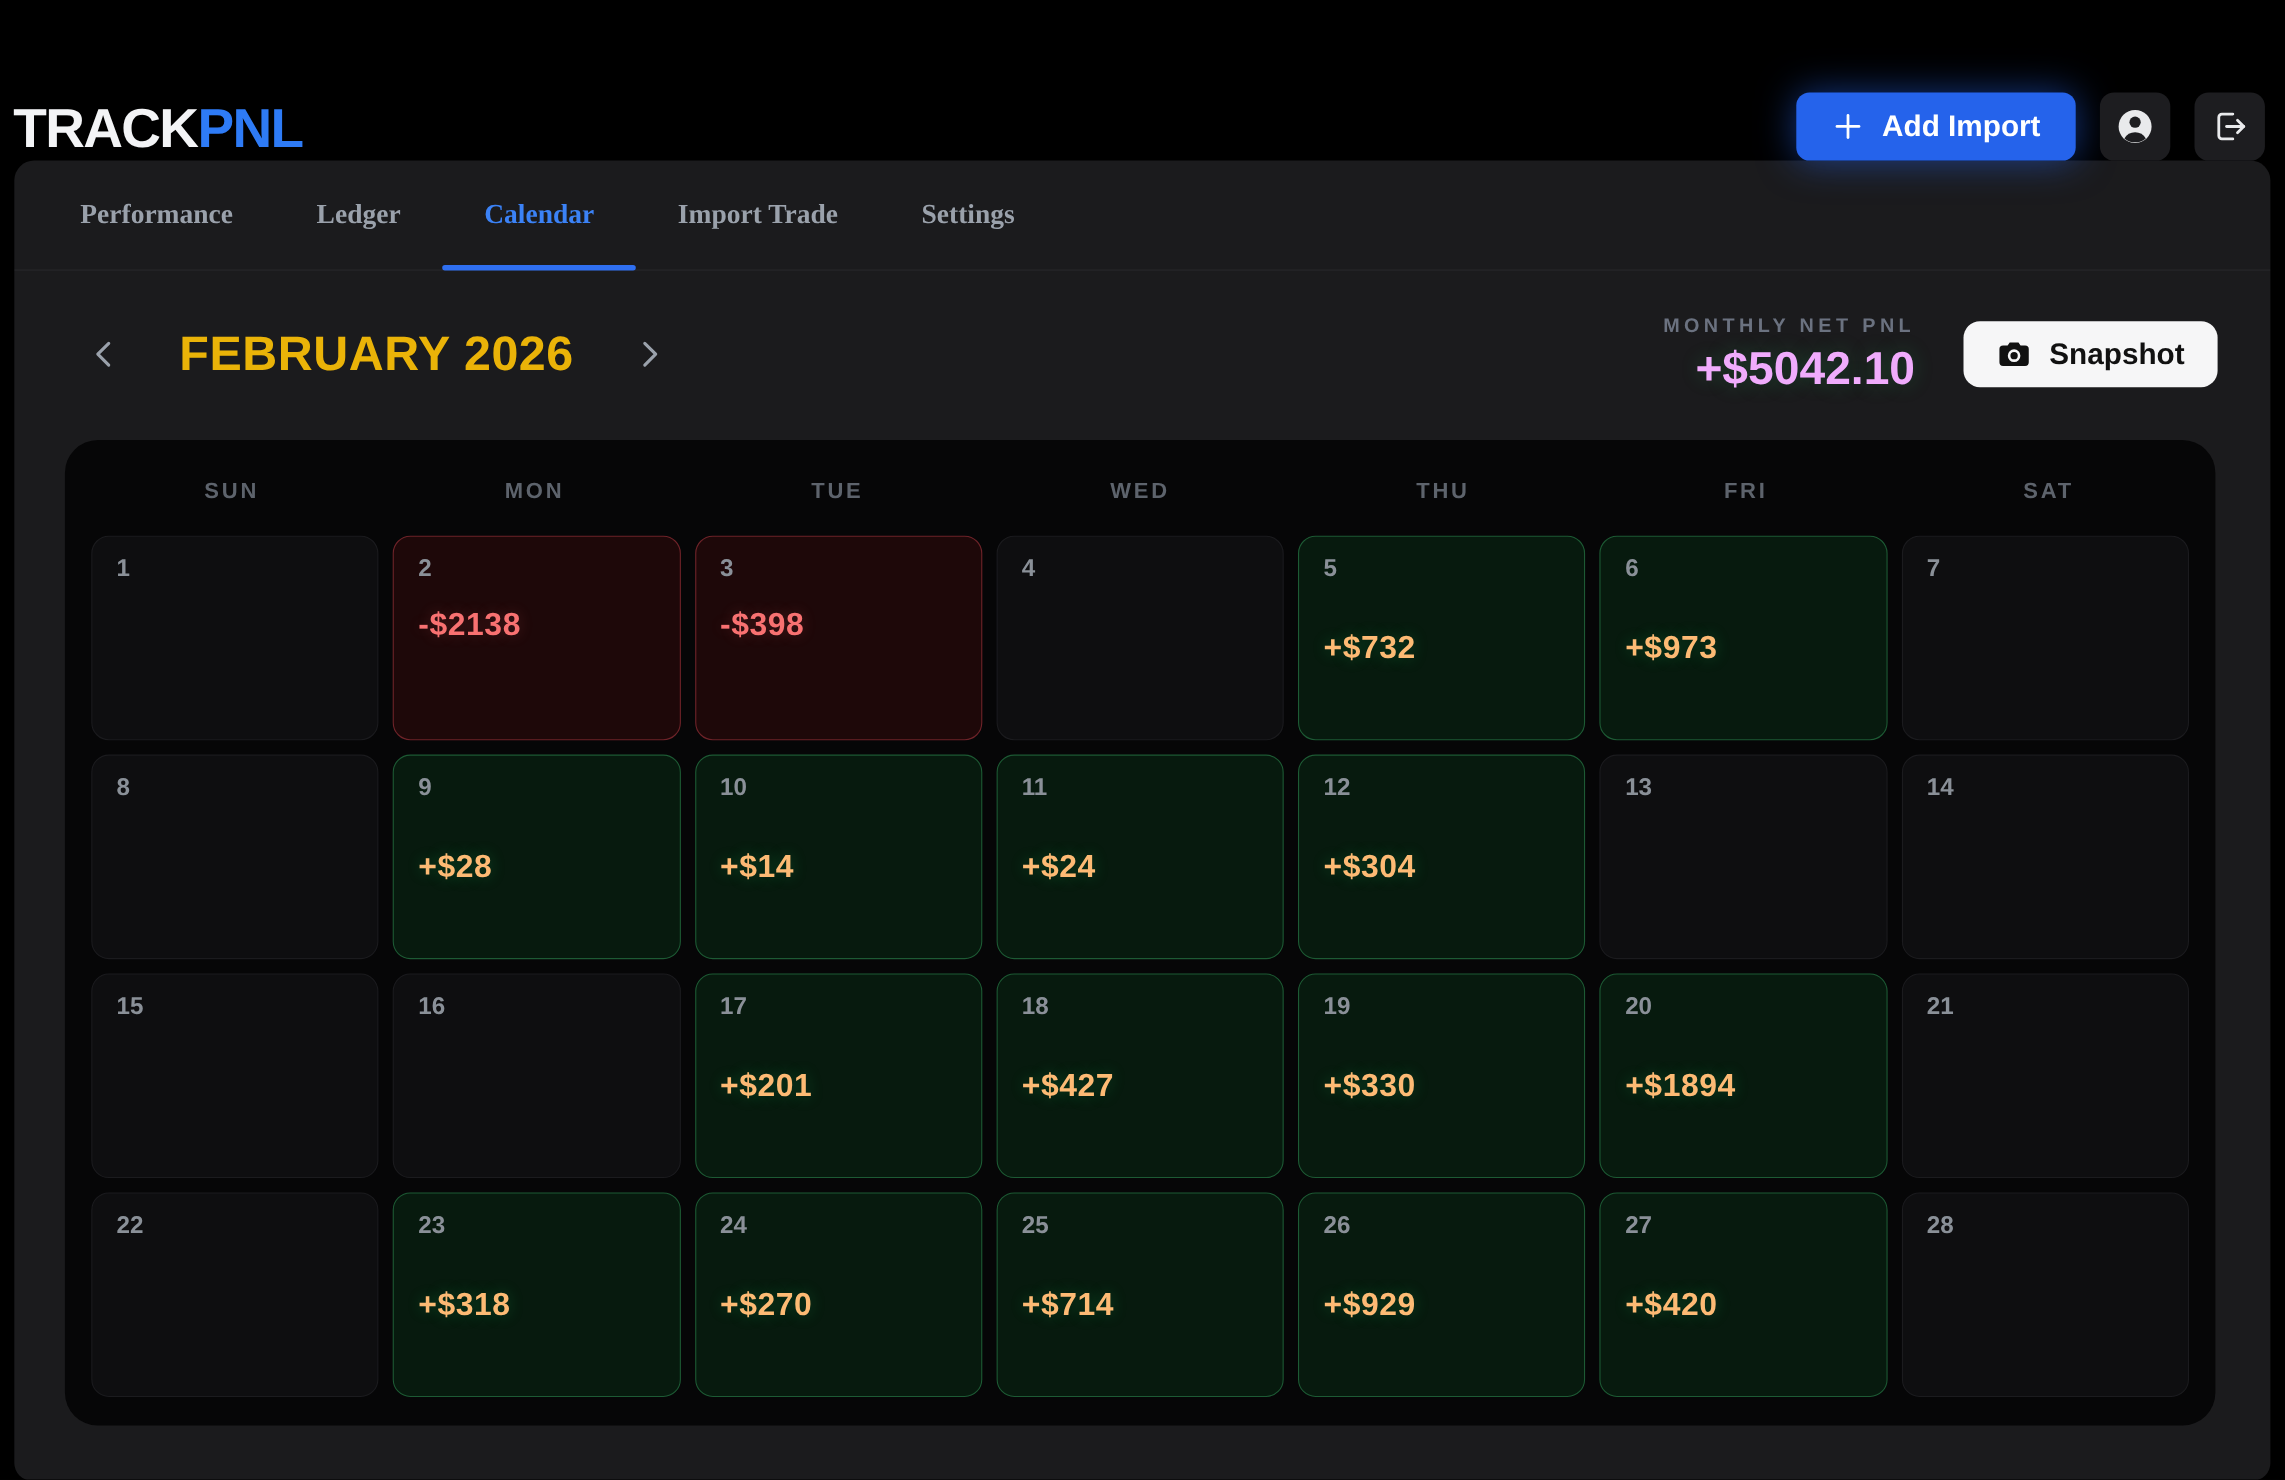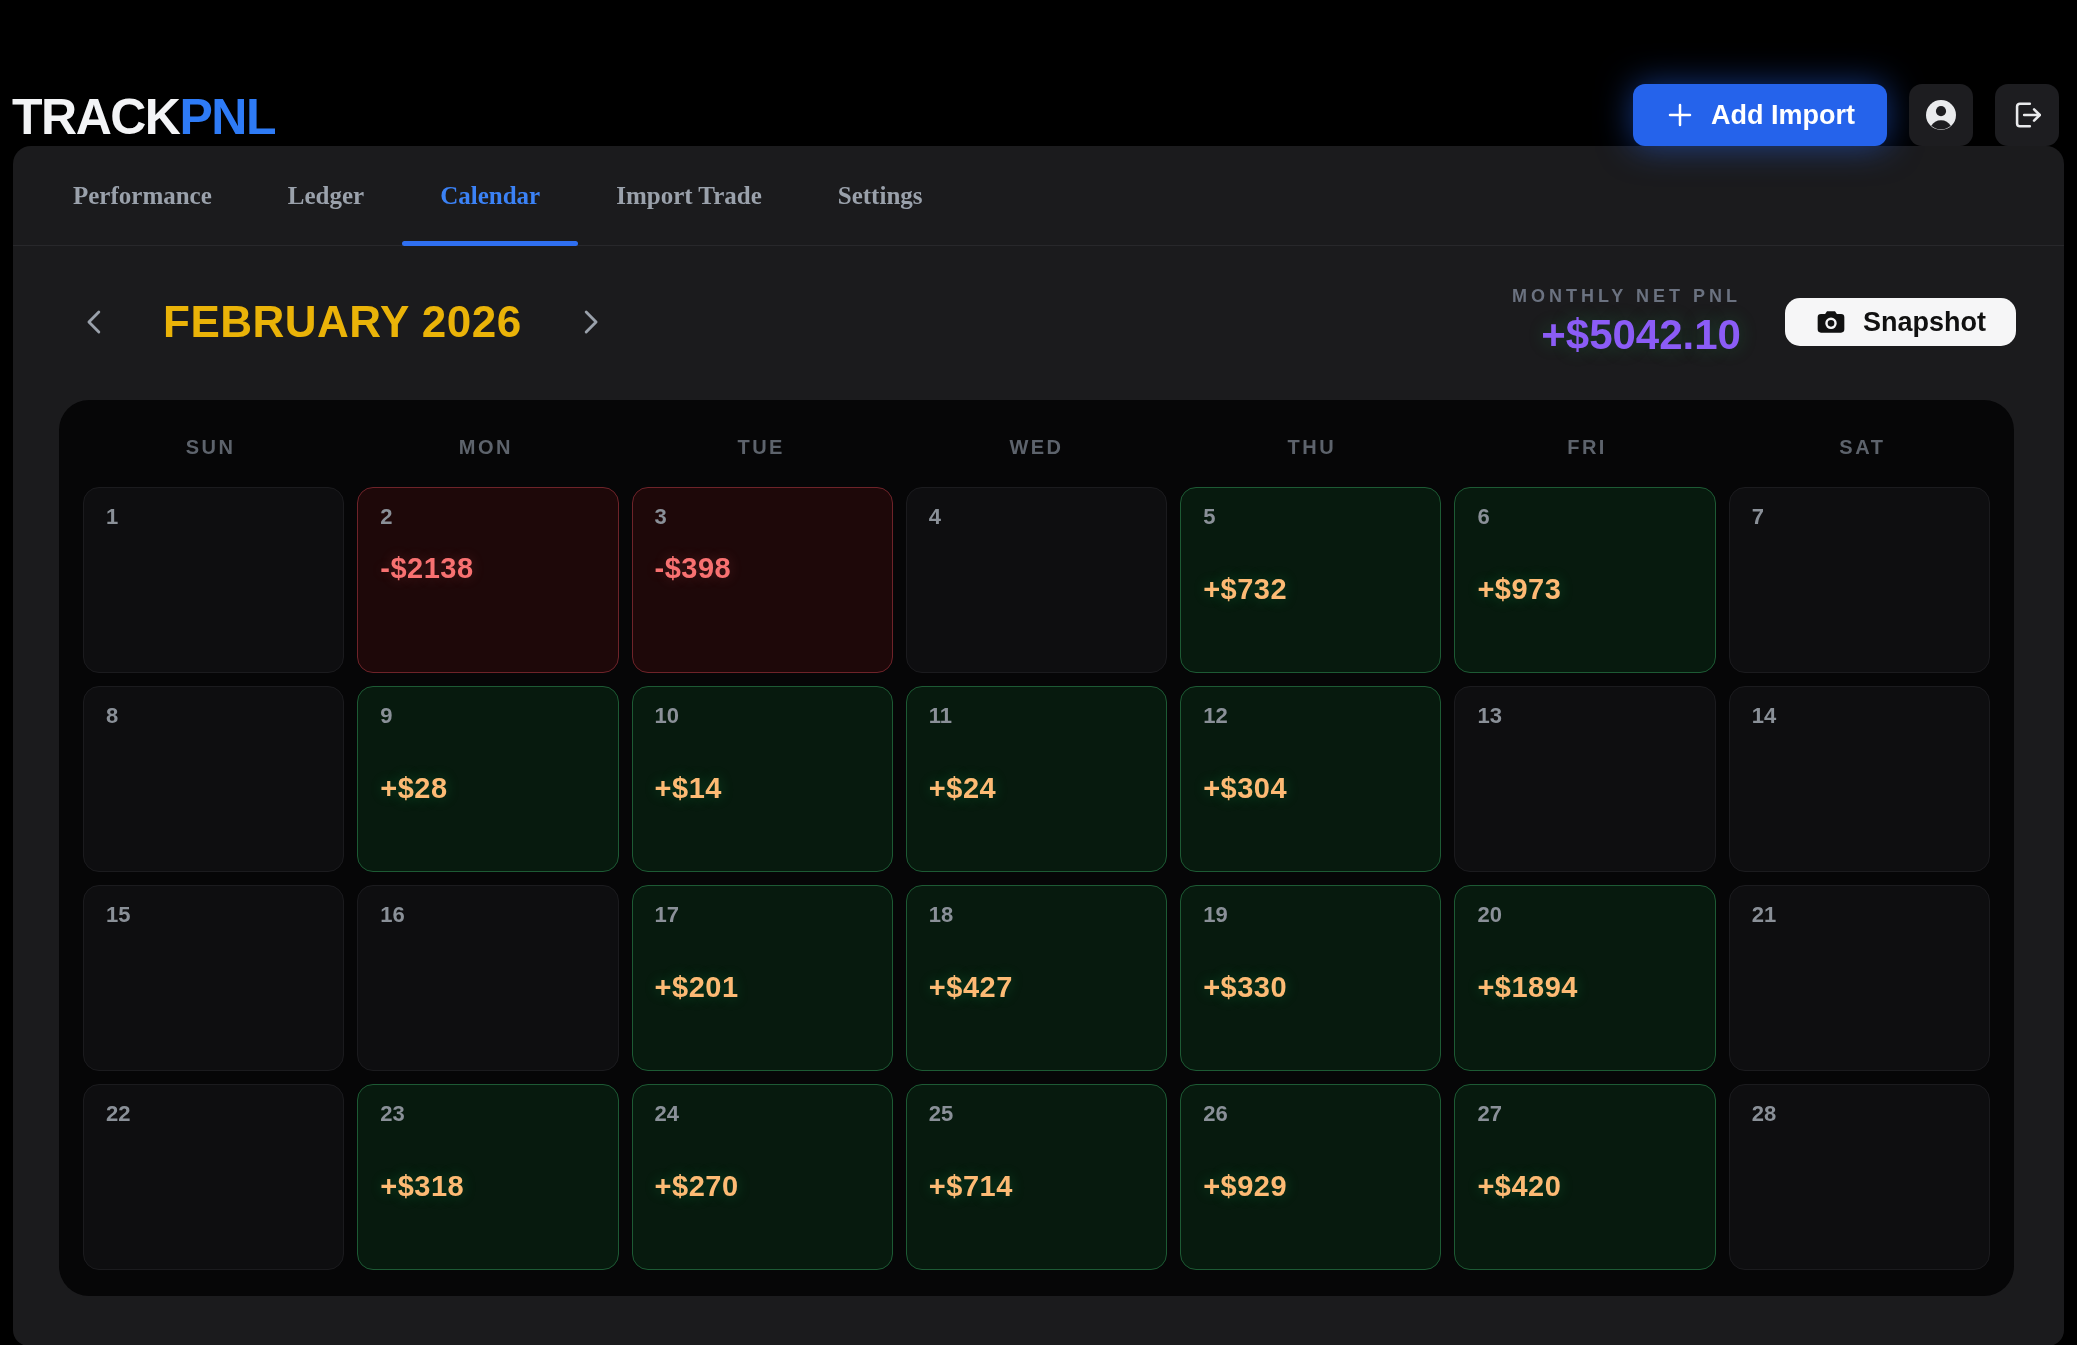--- a/index.html
+++ b/index.html
@@ -69,28 +69,28 @@
   }
   .month-title {
     font-size:44px; font-weight:700; color:#eab308; letter-spacing:.5px;
   }
   .month-side { display:flex; align-items:center; gap:44px; }
   .net-block { text-align:right; }
   .net-label {
     font-size:18px; font-weight:700; color:#6b7280; letter-spacing:4px;
   }
   .net-value {
-    font-size:42px; font-weight:800; color:#8b5cf6; margin-top:4px;
+    font-size:42px; font-weight:800; color:#f0abfc; margin-top:4px;
     text-shadow:0 0 18px rgba(34,197,94,.25);
   }
   .btn-snapshot {
     display:flex; align-items:center; gap:16px;
     background:#f6f6f7; color:#111; border:none; cursor:pointer;
     font-family:inherit; font-size:27px; font-weight:700;
-    height:48px; padding:0 30px; border-radius:15px;
+    height:60px; padding:0 30px; border-radius:15px;
   }
 
   
   .cal-wrap {
     margin:2px 50px 0 46px; height:896px;
     background:#060607; border-radius:30px;
     padding:24px 24px 30px;
   }
   .weekday-row {
     display:grid; grid-template-columns:repeat(7,1fr); gap:20px;

